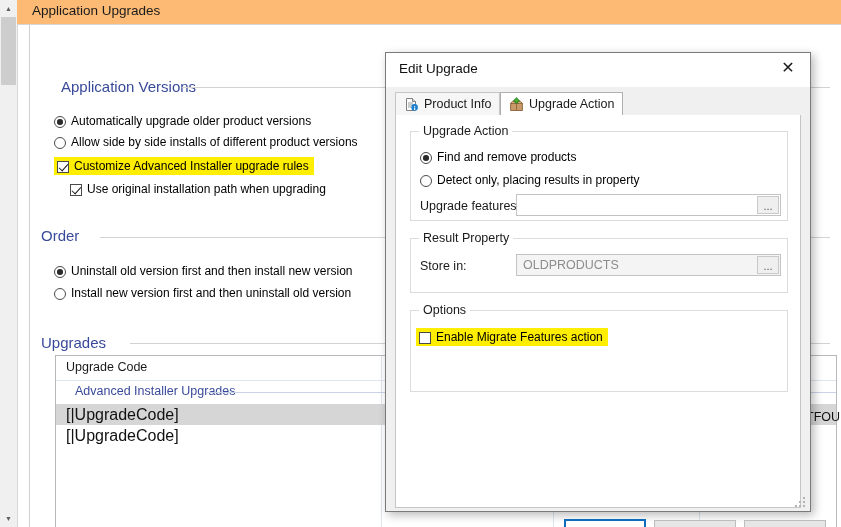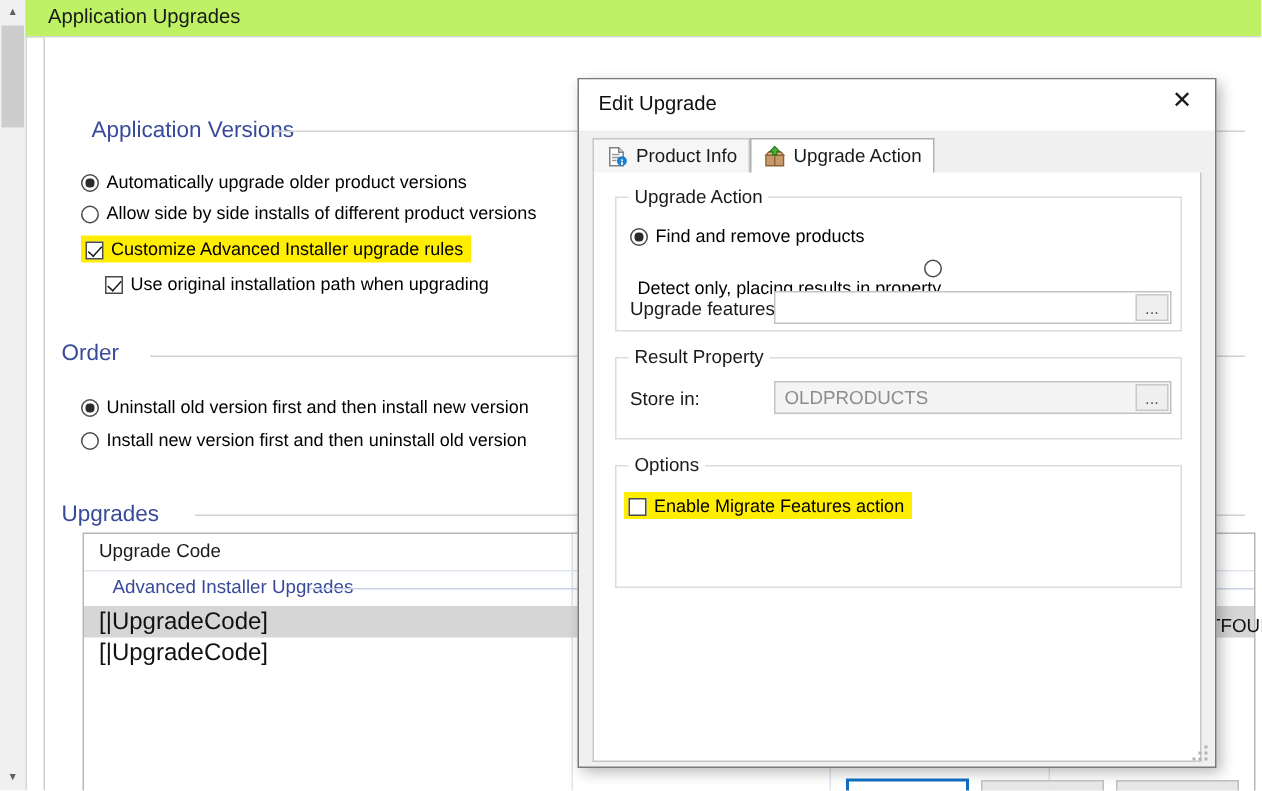--- a/index.html
+++ b/index.html
@@ -13,21 +13,21 @@
   .root{position:absolute;left:0;top:0;width:841px;height:527px;overflow:hidden;}
 
   
   .app-scroll{position:absolute;left:0;top:0;width:17px;height:527px;background:#f0f0f0;border-right:1px solid #d8d8d8;}
   .app-scroll .arr{position:absolute;left:0;width:17px;height:17px;display:flex;align-items:center;justify-content:center;color:#606060;font-size:7px;line-height:1;}
   .app-scroll .arr.up{top:0;}
   .app-scroll .arr.dn{bottom:0;}
   .app-scroll .thumb{position:absolute;left:1px;top:17px;width:15px;height:68px;background:#cdcdcd;}
 
   
-  .page-head{position:absolute;left:17px;top:0;width:824px;height:24px;background:#bef264;border-bottom:1px solid #d6d6d6;}
+  .page-head{position:absolute;left:17px;top:0;width:824px;height:24px;background:#fdba74;border-bottom:1px solid #d6d6d6;}
   .page-head .ttl{position:absolute;left:15px;top:3px;font-size:13.5px;color:#1a1a1a;}
 
   
   .content{position:absolute;left:29px;top:25px;width:812px;height:502px;background:#ffffff;border-left:1px solid #cfcfcf;}
 
   .grp-title{position:absolute;font-size:15px;color:#3a4a9a;background:#fff;padding-right:7px;white-space:nowrap;}
   .grp-rule{position:absolute;height:1px;background:#d2d2d2;}
 
   .opt{position:absolute;display:flex;align-items:flex-end;white-space:nowrap;font-size:12px;}
   .opt .lbl{margin-left:5px;}
@@ -197,21 +197,21 @@
 
     <div class="dlg-body">
 
       <div class="gbox" style="left:14px;top:16px;width:378px;height:90px;">
         <span class="cap">Upgrade Action</span>
 
         <div class="opt" style="left:9px;top:18px;">
           <span class="radio on"></span>
           <span class="lbl">Find and remove products</span>
         </div>
-        <div class="opt" style="left:9px;top:41px;flex-direction:column;">
+        <div class="opt" style="left:9px;top:41px;">
           <span class="radio"></span>
           <span class="lbl">Detect only, placing results in property</span>
         </div>
 
         <div class="fldlbl" style="left:9px;top:67px;">Upgrade features:</div>
         <div class="txtf" style="left:105px;top:62px;width:265px;">
           <span class="v"></span>
           <span class="ell">...</span>
         </div>
       </div>

